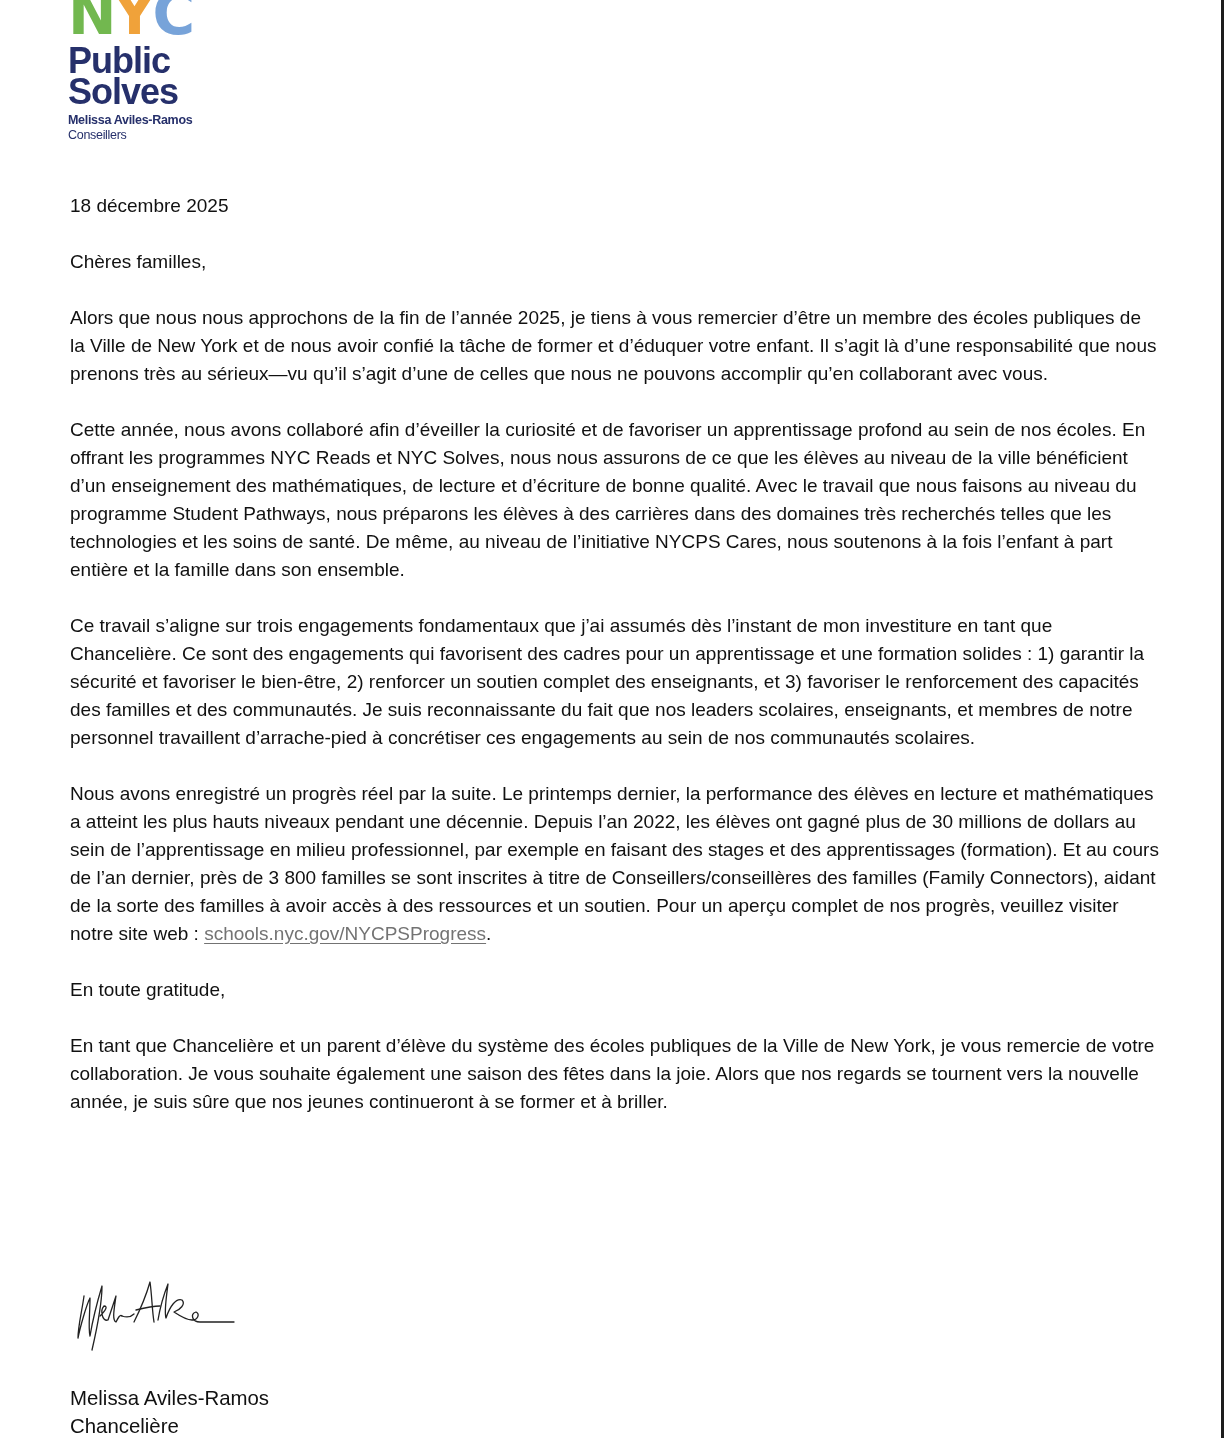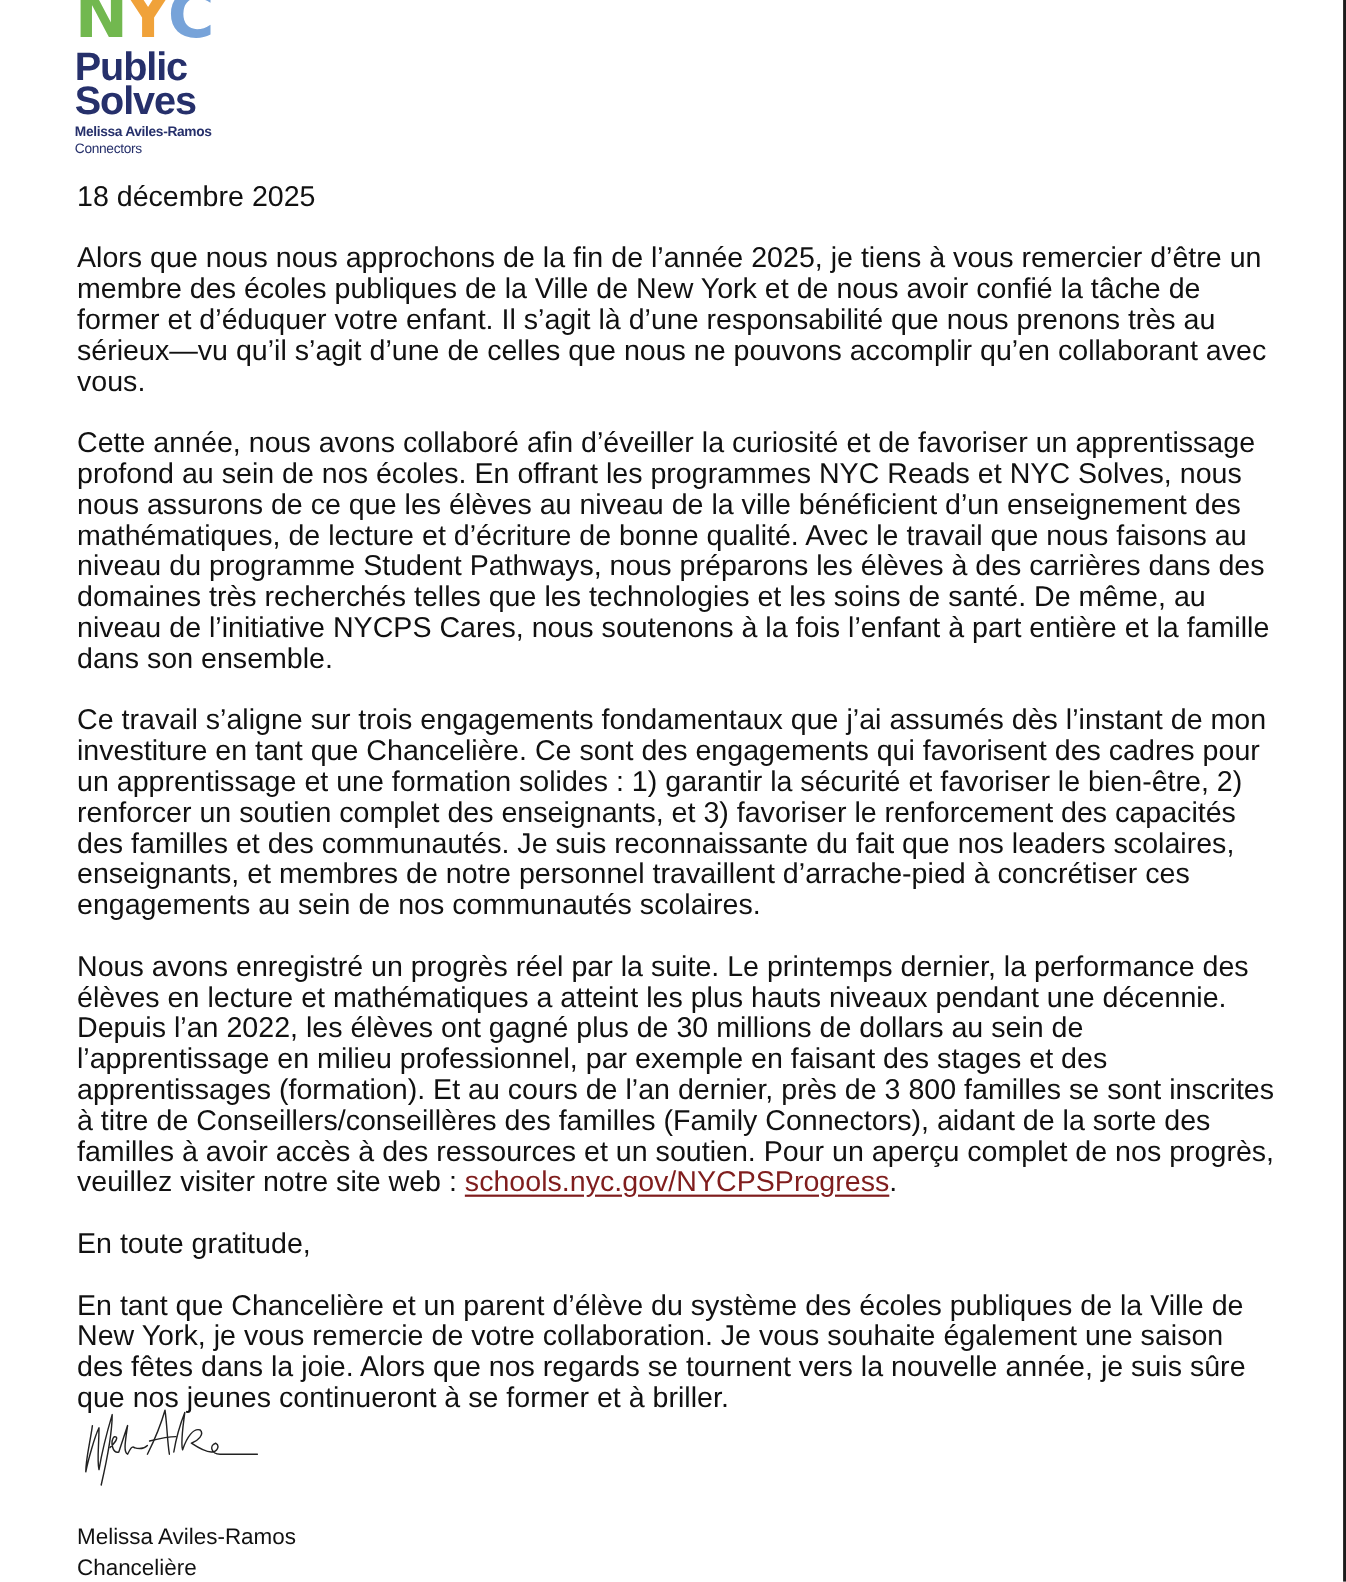--- a/index.html
+++ b/index.html
@@ -76,33 +76,33 @@
       color: #26306b;
       font-size: 12.5px;
       line-height: 14px;
       letter-spacing: -0.3px;
     }
 
     
     .letter {
       position: absolute;
       left: 70px;
-      top: 164px;
+      top: 192px;
       width: 1090px;
       font-family: "Liberation Sans", sans-serif;
-      font-size: 26px;
+      font-size: 19px;
       line-height: 28px;
       color: #111111;
     }
     .letter p {
       margin: 0 0 28px 0;
     }
     .date { margin-top: 0; }
     a.link {
-      color: #7f1d1d;
+      color: #737373;
       text-underline-offset: 3px;
     }
 
     .signature {
       position: absolute;
       left: 72px;
       top: 1276px;
       width: 170px;
       height: 80px;
     }
@@ -123,25 +123,26 @@
 
   <div class="logo">
     <div class="logo-nyc">
       <span class="n">N</span>
       <span class="y">Y</span>
       <span class="c">C</span>
     </div>
     <div class="logo-public">Public</div>
     <div class="logo-schools">Solves</div>
     <div class="logo-name">Melissa Aviles-Ramos</div>
-    <div class="logo-title">Connectors</div>
+    <div class="logo-title">Conseillers</div>
   </div>
 
   <div class="letter">
     <p class="date">18 décembre 2025</p>
+    <p>Chères familles,</p>
     <p>Alors que nous nous approchons de la fin de l’année 2025, je tiens à vous remercier d’être un membre des écoles publiques de la Ville de New York et de nous avoir confié la tâche de former et d’éduquer votre enfant. Il s’agit là d’une responsabilité que nous prenons très au sérieux—vu qu’il s’agit d’une de celles que nous ne pouvons accomplir qu’en collaborant avec vous.</p>
     <p>Cette année, nous avons collaboré afin d’éveiller la curiosité et de favoriser un apprentissage profond au sein de nos écoles. En offrant les programmes NYC Reads et NYC Solves, nous nous assurons de ce que les élèves au niveau de la ville bénéficient d’un enseignement des mathématiques, de lecture et d’écriture de bonne qualité.  Avec le travail que nous faisons au niveau du programme Student Pathways, nous préparons les élèves à des carrières dans des domaines très recherchés telles que les technologies et les soins de santé. De même, au niveau de l’initiative NYCPS Cares, nous soutenons à la fois l’enfant à part entière et la famille dans son ensemble.</p>
     <p>Ce travail s’aligne sur trois engagements fondamentaux que j’ai assumés dès l’instant de mon investiture en tant que Chancelière. Ce sont des engagements qui favorisent des cadres pour un apprentissage et une formation solides : 1) garantir la sécurité et favoriser le bien-être, 2) renforcer un soutien complet des enseignants, et 3) favoriser le renforcement des capacités des familles et des communautés. Je suis reconnaissante du fait que nos leaders scolaires, enseignants, et membres de notre personnel travaillent d’arrache-pied à concrétiser ces engagements au sein de nos communautés scolaires.</p>
     <p><span>Nous avons enregistré un progrès réel par la suite. Le printemps dernier, la performance des élèves en lecture et mathématiques a atteint les plus hauts niveaux pendant une décennie. Depuis l’an 2022, les élèves ont gagné plus de 30 millions de dollars au sein de l’apprentissage en milieu professionnel, par exemple en faisant des stages et des apprentissages (formation). Et au cours de l’an dernier, près de 3 800 familles se sont inscrites à titre de Conseillers/conseillères des familles (Family Connectors), aidant de la sorte des familles à avoir accès à des ressources et un soutien. Pour un aperçu complet de nos progrès, veuillez visiter notre site web : </span><a class="link" href="#">schools.nyc.gov/NYCPSProgress</a><span>.</span></p>
     <p>En toute gratitude,</p>
     <p>En tant que Chancelière et un parent d’élève du système des écoles publiques de la Ville de New York, je vous  remercie de votre collaboration. Je vous  souhaite également une saison des fêtes dans la joie. Alors que nos regards se tournent vers la nouvelle année, je suis sûre que nos jeunes continueront à se former et à briller.</p>
   </div>
 
   <svg class="signature" viewBox="0 0 170 80" xmlns="http://www.w3.org/2000/svg">
     <g fill="none" stroke="#222" stroke-width="1.3" stroke-linecap="round" stroke-linejoin="round">

